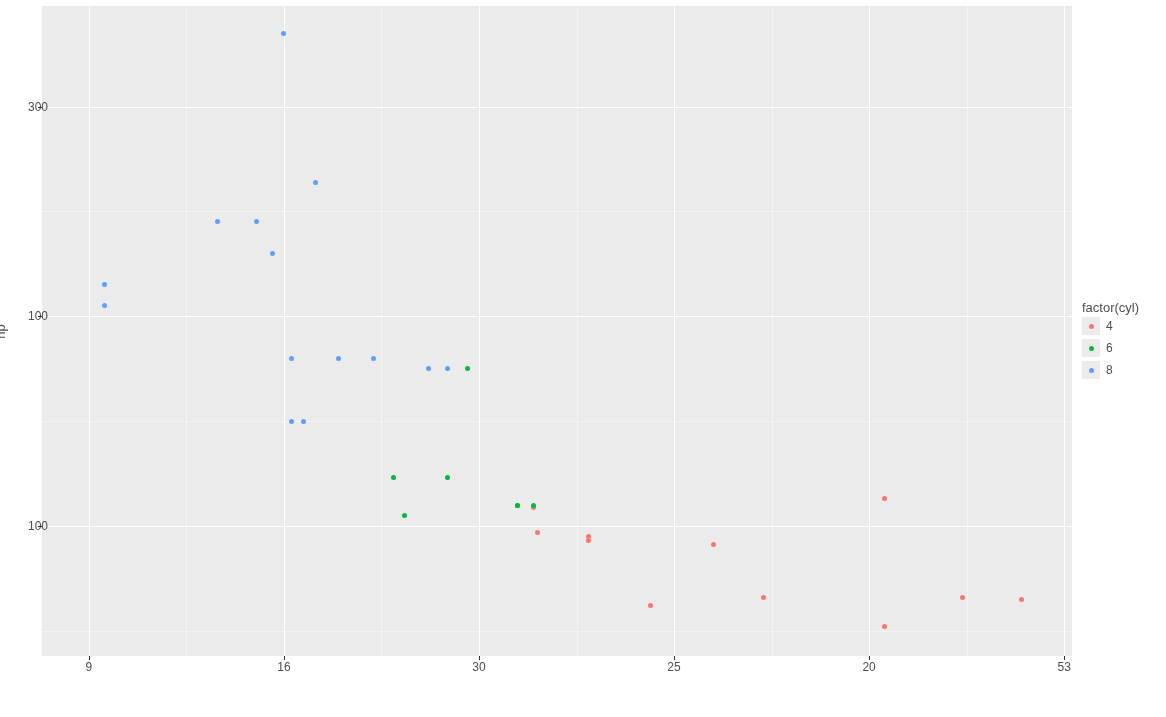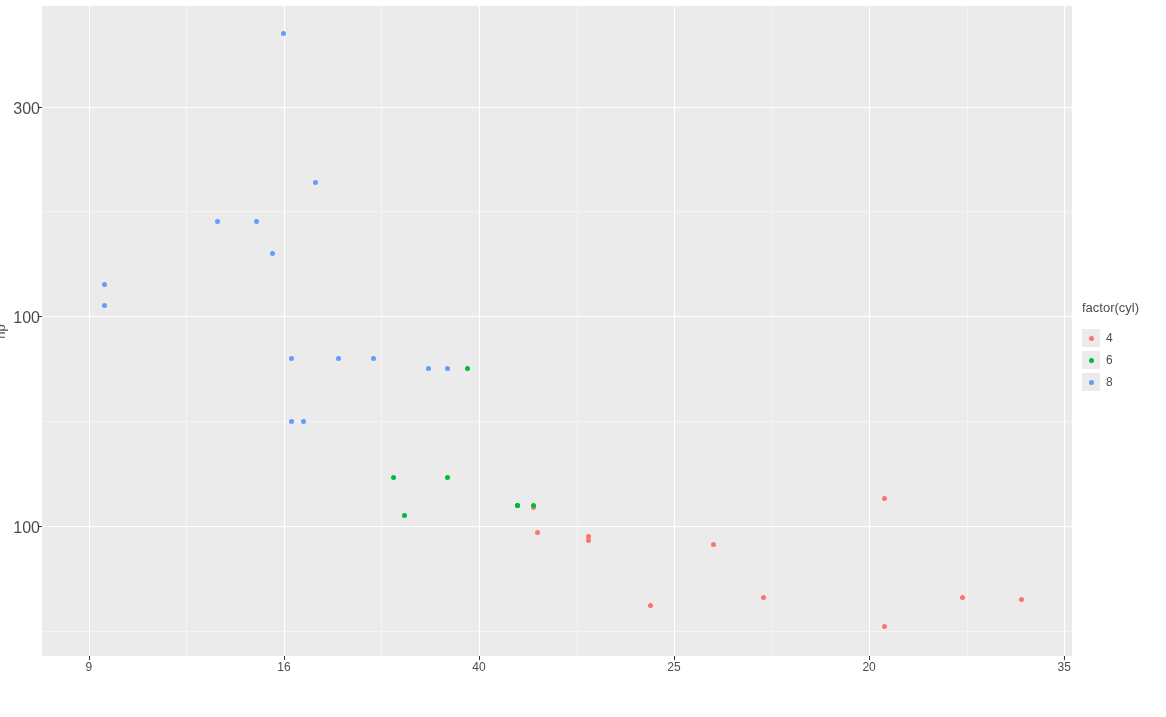--- a/index.html
+++ b/index.html
@@ -54,24 +54,24 @@
   .x-tick {
     position: absolute;
     top: 660px;
     font-size: 12px;
     text-align: center;
     width: 30px;
     margin-left: -15px;
   }
   .y-tick {
     position: absolute;
-    left: 4px;
+    left: 12px;
     width: 36px;
     text-align: right;
-    font-size: 16px;
+    font-size: 12px;
     margin-top: -7px;
   }
   .x-label {
     position: absolute;
     left: 42px;
     width: 1030px;
     top: 682px;
     text-align: center;
     font-size: 22px;
     font-weight: bold;
@@ -91,21 +91,21 @@
     transform: rotate(-90deg);
     font-size: 13px;
   }
   .legend {
     position: absolute;
     left: 1082px;
     top: 300px;
     font-size: 12px;
   }
   .legend-title {
-    margin-bottom: 14px;
+    margin-bottom: 2px;
     font-size: 13px;
   }
   .legend-item {
     display: flex;
     align-items: center;
     margin-bottom: 4px;
   }
   .legend-swatch {
     width: 18px;
     height: 18px;
@@ -213,27 +213,27 @@
             <div class="legend-dot" style="background: rgb(97, 156, 255);"></div>
           </div>
           <span>8</span>
         </div>
       </div>
   </div>
 <div class="x-tick" style="left: 88.8182px;">9</div>
     <div class="tick-mark-x" style="left: 88.8182px;"></div>
     <div class="x-tick" style="left: 283.894px;">16</div>
     <div class="tick-mark-x" style="left: 283.894px;"></div>
-    <div class="x-tick" style="left: 478.97px;">40</div>
+    <div class="x-tick" style="left: 478.97px;">30</div>
     <div class="tick-mark-x" style="left: 478.97px;"></div>
     <div class="x-tick" style="left: 674.045px;">25</div>
     <div class="tick-mark-x" style="left: 674.045px;"></div>
     <div class="x-tick" style="left: 869.121px;">20</div>
     <div class="tick-mark-x" style="left: 869.121px;"></div>
-    <div class="x-tick" style="left: 1064.2px;">35</div>
+    <div class="x-tick" style="left: 1064.2px;">53</div>
     <div class="tick-mark-x" style="left: 1064.2px;"></div>
     <div class="y-tick" style="top: 526px; text-align: right;">100</div>
     <div class="tick-mark-y" style="top: 526px;"></div>
     <div class="y-tick" style="top: 316.323px;">100</div>
     <div class="tick-mark-y" style="top: 316.323px;"></div>
     <div class="y-tick" style="top: 106.645px;">300</div>
     <div class="tick-mark-y" style="top: 106.645px;"></div>
   </div>
 
 </body></html>

